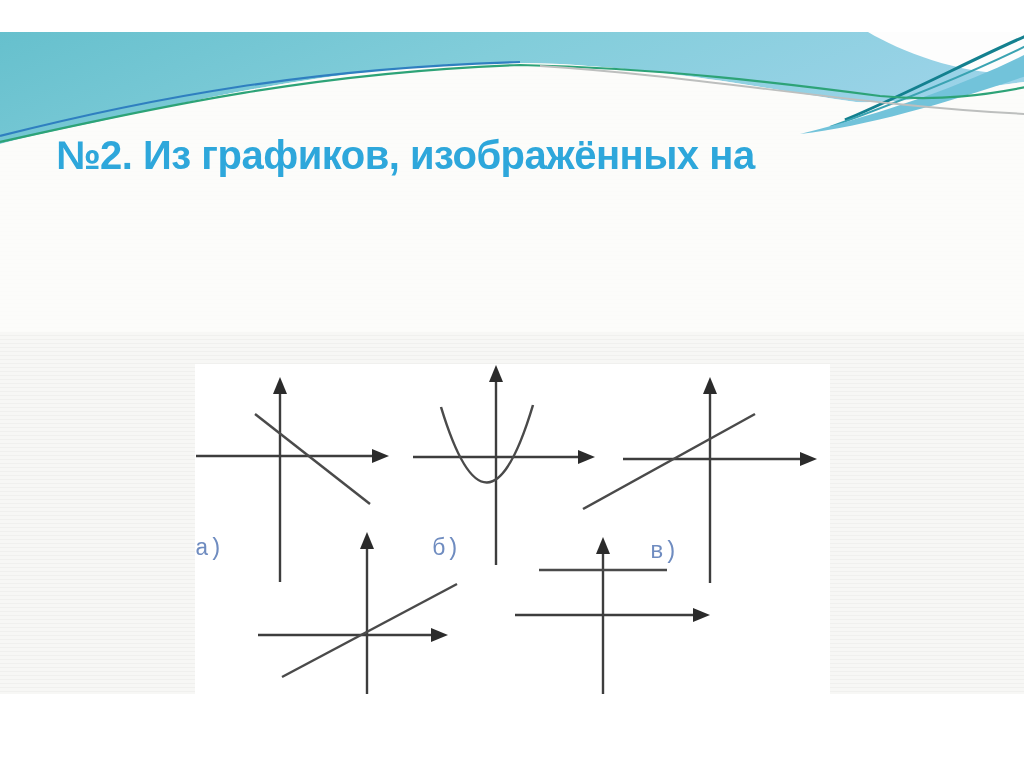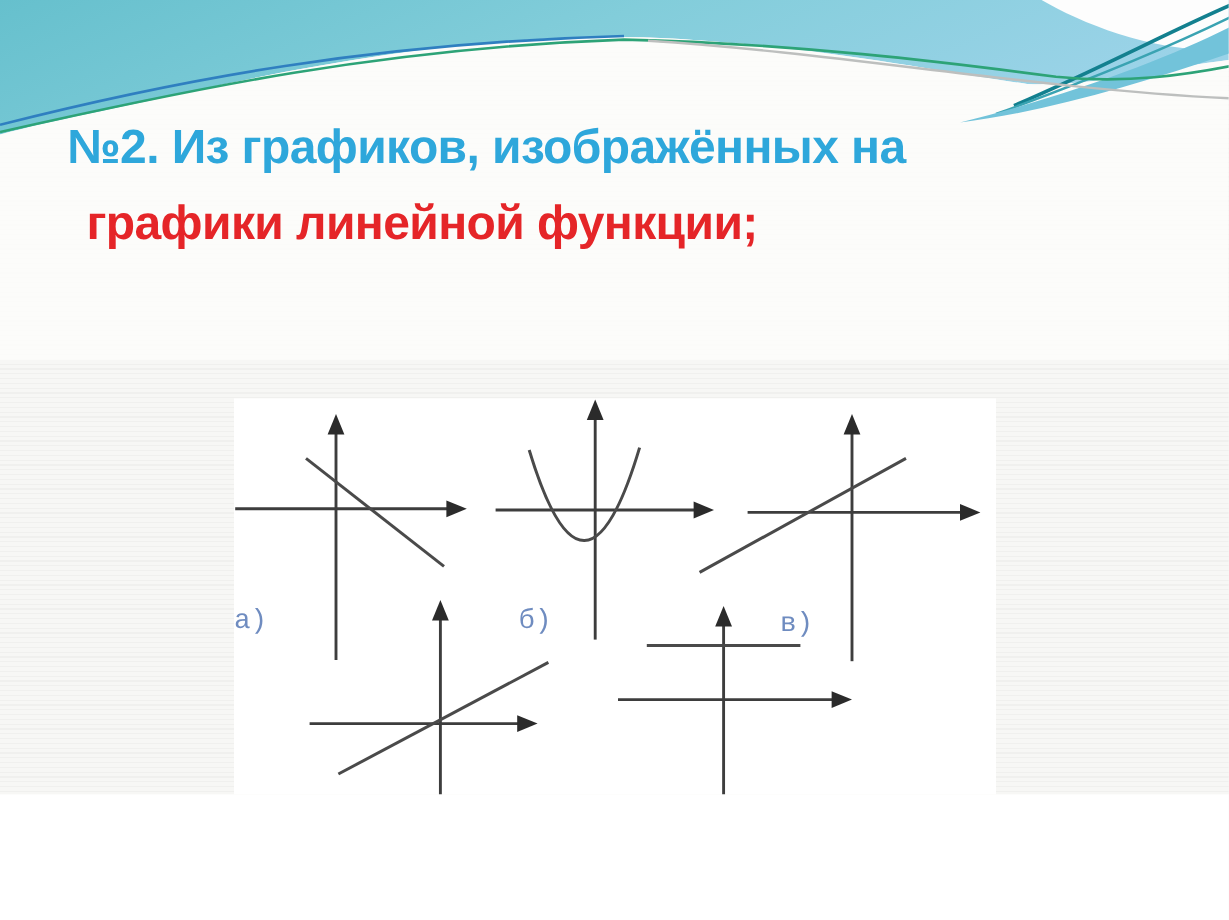--- a/index.html
+++ b/index.html
@@ -2,20 +2,21 @@
 <html><head>
 <meta charset="utf-8">
 <style>
   html,body{margin:0;padding:0;}
   body{font-family:"Liberation Sans", sans-serif;}
   .slide{
     position:relative;width:1024px;height:662px;overflow:hidden;
     background-color:#f4f4f1;
     background-image:repeating-linear-gradient(to bottom,
       #f7f7f5 0px,#f7f7f5 3px,#f0f0ee 3px,#f0f0ee 4px);
+    margin-top:32px;
   }
   .wave{position:absolute;top:0;left:0;pointer-events:none;}
   .title-block{position:absolute;left:56px;top:92px;width:930px;}
   .t{font-size:40px;font-weight:700;line-height:63px;letter-spacing:-0.5px;white-space:nowrap;}
   .t-blue{color:#2ea7db;}
   .t-red{color:#e52528;padding-left:16px;}
   .t-green{color:#29a44a;}
   .figure{position:absolute;left:195px;top:332px;width:635px;height:371px;background:#ffffff;}
   .figure svg{display:block;}
   .axis{stroke:#3d3d3d;stroke-width:2.4;}
@@ -48,21 +49,20 @@
 
     <path d="M800,102 C890,80 975,48 1026,22 L1026,44 C950,70 868,94 800,102 Z" fill="#72c3da"></path>
 
     <path d="M0,104 C150,66 310,36 520,30" stroke="#2f7fc0" stroke-width="2.2" fill="none"></path>
     <path d="M0,110 C160,74 320,40 520,33 C660,36 790,52 880,64 C940,70 990,62 1026,55" stroke="#2da377" stroke-width="2.2" fill="none"></path>
     <path d="M540,34 C700,44 860,74 1026,82" stroke="#bdbfbe" stroke-width="2" fill="none"></path>
   </svg>
 
   <div class="title-block">
     <div class="t t-blue">№2. Из графиков, изображённых на</div>
-    <div class="t t-red">графики линейной функции;</div>
   </div>
 
   <div class="figure">
     <svg width="635" height="371" viewBox="195 332 635 371">
 
       <g>
         <line class="axis" x1="196" y1="424" x2="375" y2="424"></line>
         <polygon class="ah" points="389,424 372,417 372,431"></polygon>
         <line class="axis" x1="280" y1="358" x2="280" y2="550"></line>
         <polygon class="ah" points="280,345 273,362 287,362"></polygon>

